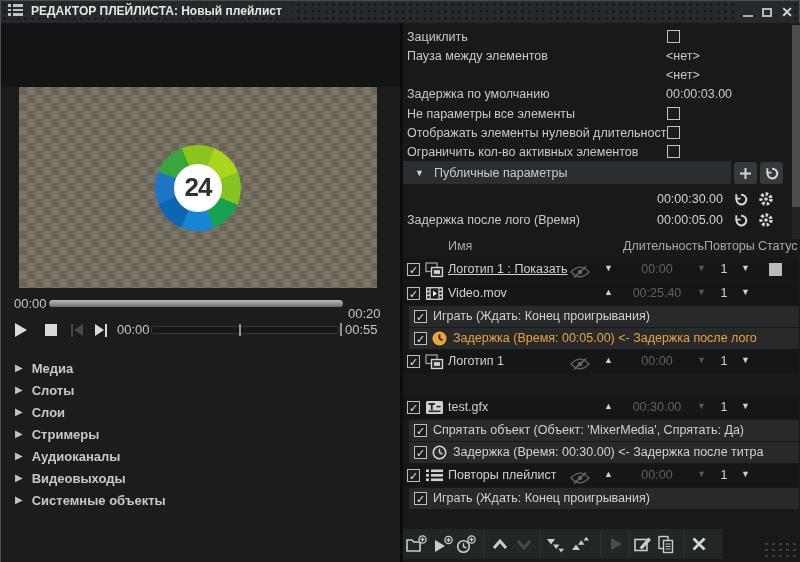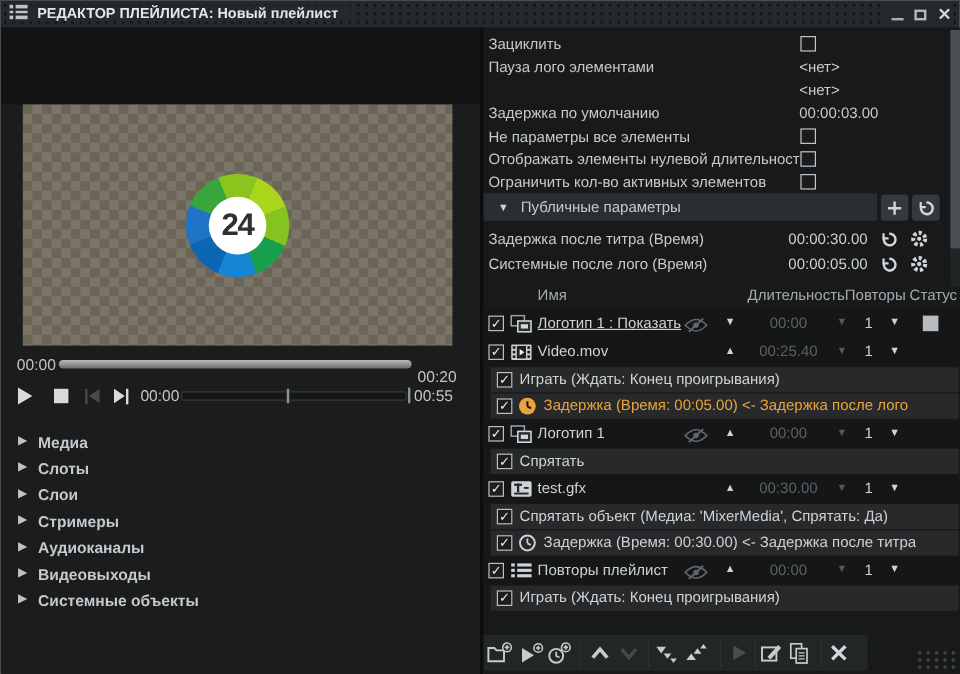--- a/index.html
+++ b/index.html
@@ -217,21 +217,21 @@
 
   <div class="vsplit"></div>
 
   <div class="right-panel">
 
     <div class="set-row" style="top:5px">
       <span class="set-label">Зациклить</span>
       <span class="set-cb"></span>
     </div>
     <div class="set-row" style="top:24px">
-      <span class="set-label">Пауза лого элементами</span>
+      <span class="set-label">Пауза между элементов</span>
       <span class="set-value">&lt;нет&gt;</span>
     </div>
     <div class="set-row" style="top:43px">
       <span class="set-value">&lt;нет&gt;</span>
     </div>
     <div class="set-row" style="top:62px">
       <span class="set-label">Задержка по умолчанию</span>
       <span class="set-value">00:00:03.00</span>
     </div>
     <div class="set-row" style="top:82px">
@@ -257,37 +257,36 @@
         </svg>
     </span>
     <span class="icon-btn" style="left:357px;top:139px">
       <svg width="15" height="15" viewBox="0 0 16 16">
           <path d="M3.5 2.5 L3.5 7 L8 7" fill="none" stroke="#d3d6d8" stroke-width="2"></path>
           <path d="M4 6.5 A5.2 5.2 0 1 0 8.6 2.9" fill="none" stroke="#d3d6d8" stroke-width="2.2"></path>
         </svg>
     </span>
 
     <div class="pp-row" style="top:166px">
-      <span class="pp-label">Задержка после титра (Время)</span>
       <span class="pp-value">00:00:30.00</span>
       <span class="pp-btn" style="left:323px">
         <svg width="15" height="15" viewBox="0 0 16 16">
             <path d="M3.5 2.5 L3.5 7 L8 7" fill="none" stroke="#d3d6d8" stroke-width="2"></path>
             <path d="M4 6.5 A5.2 5.2 0 1 0 8.6 2.9" fill="none" stroke="#d3d6d8" stroke-width="2.2"></path>
           </svg>
       </span>
       <span class="pp-btn" style="left:348px">
         <svg width="16" height="16" viewBox="0 0 16 16">
             <circle cx="8" cy="8" r="5" fill="none" stroke="#d3d6d8" stroke-width="3.4" stroke-dasharray="2.6 1.9"></circle>
             <circle cx="8" cy="8" r="1.8" fill="#d3d6d8"></circle>
           </svg>
       </span>
     </div>
     <div class="pp-row" style="top:187px">
-      <span class="pp-label">Системные после лого (Время)</span>
+      <span class="pp-label">Задержка после лого (Время)</span>
       <span class="pp-value">00:00:05.00</span>
       <span class="pp-btn" style="left:323px">
         <svg width="15" height="15" viewBox="0 0 16 16">
             <path d="M3.5 2.5 L3.5 7 L8 7" fill="none" stroke="#d3d6d8" stroke-width="2"></path>
             <path d="M4 6.5 A5.2 5.2 0 1 0 8.6 2.9" fill="none" stroke="#d3d6d8" stroke-width="2.2"></path>
           </svg>
       </span>
       <span class="pp-btn" style="left:348px">
         <svg width="16" height="16" viewBox="0 0 16 16">
             <circle cx="8" cy="8" r="5" fill="none" stroke="#d3d6d8" stroke-width="3.4" stroke-dasharray="2.6 1.9"></circle>
@@ -384,24 +383,20 @@
             <line x1="5" y1="11.5" x2="17" y2="0.5" stroke="#62676a" stroke-width="1.6"></line>
           </svg>
       </span>
       <span class="rarrow">▲</span>
       <span class="rdur">00:00</span>
       <span class="rdurarr">▼</span>
       <span class="rrep">1</span>
       <span class="rreparr">▼</span>
     </div>
 
-    <div class="prow action" style="top:351px">
-      <span class="cb checked"></span>
-      <span class="atext">Спрятать</span>
-    </div>
 
     <div class="prow main" style="top:373px">
       <span class="cb checked"></span>
       <span class="ricon">
         <svg width="19" height="15" viewBox="0 0 19 15">
             <rect x="1" y="1" width="17" height="13" rx="1.5" fill="#d0d3d5"></rect>
             <rect x="3.5" y="3" width="6.5" height="1.9" fill="#26292b"></rect>
             <rect x="5.8" y="3" width="1.9" height="7.2" fill="#26292b"></rect>
             <rect x="11.5" y="5.8" width="4" height="1.6" fill="#26292b"></rect>
             <rect x="3.5" y="10.5" width="12" height="1.6" fill="#26292b"></rect>
@@ -410,21 +405,21 @@
       <span class="rname">test.gfx</span>
       <span class="rarrow">▲</span>
       <span class="rdur">00:30.00</span>
       <span class="rdurarr">▼</span>
       <span class="rrep">1</span>
       <span class="rreparr">▼</span>
     </div>
 
     <div class="prow action" style="top:397px">
       <span class="cb checked"></span>
-      <span class="atext">Спрятать объект (Медиа: 'MixerMedia', Спрятать: Да)</span>
+      <span class="atext">Спрятать объект (Объект: 'MixerMedia', Спрятать: Да)</span>
     </div>
 
     <div class="prow action" style="top:419px">
       <span class="cb checked"></span>
       <span class="aclock">
         <svg width="15" height="15" viewBox="0 0 15 15">
             <circle cx="7.5" cy="7.5" r="6.2" fill="none" stroke="#d0d3d5" stroke-width="1.6"></circle>
             <path d="M7.5 7.8 L7.5 3.8 M7.5 7.8 L10.3 9" stroke="#d0d3d5" stroke-width="1.5" fill="none"></path>
           </svg>
       </span>

